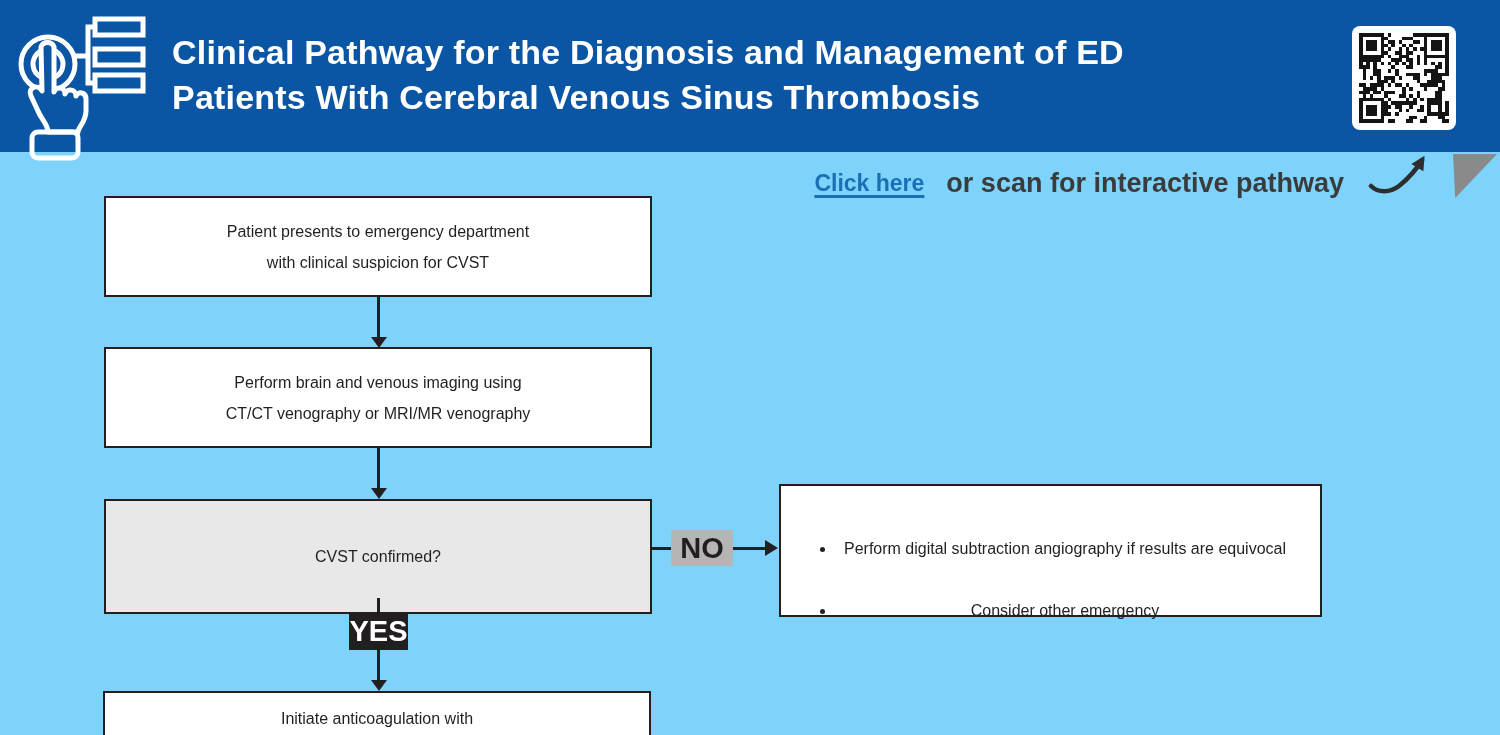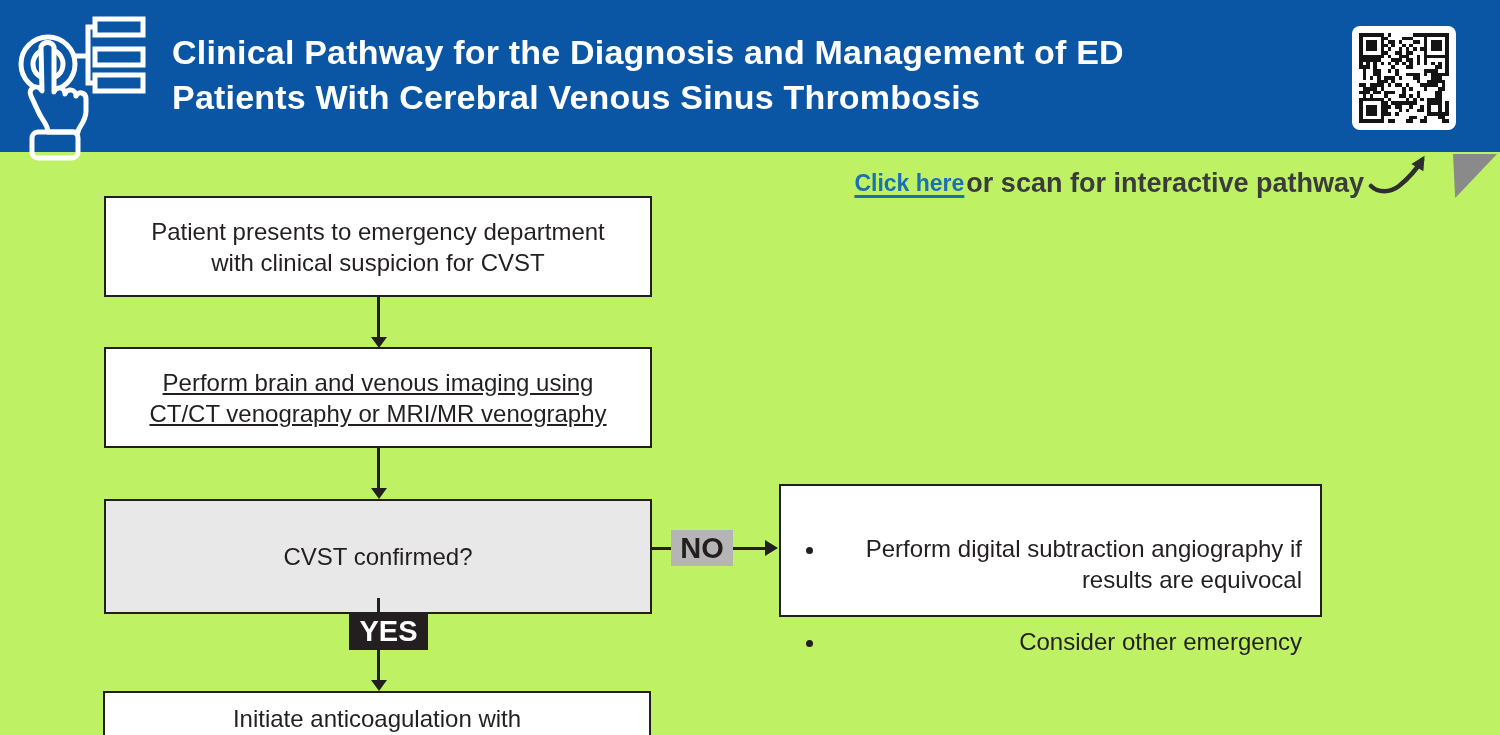--- a/index.html
+++ b/index.html
@@ -1,18 +1,18 @@
 <!DOCTYPE html>
 <html><head>
 <meta charset="utf-8">
 <style>
   * { margin:0; padding:0; box-sizing:border-box; }
   html,body { background:#000; }
   body { font-family:"Liberation Sans", sans-serif; }
-  .stage { position:relative; width:1500px; height:735px; background:#bef264; overflow:hidden; }
+  .stage { position:relative; width:1500px; height:735px; background:#7dd3fc; overflow:hidden; }
 
   
   .topbar { position:absolute; left:0; top:0; width:1500px; height:152px; background:#0b56a4; }
   .touch-icon { position:absolute; left:0; top:0; width:160px; height:178px; z-index:3; }
   .page-title {
     position:absolute; left:172px; top:30px; width:1160px;
     color:#ffffff; font-size:34px; font-weight:700; line-height:45px;
     white-space:pre-line; letter-spacing:0.2px; z-index:2;
   }
   .qr-box {
@@ -21,56 +21,56 @@
   }
   .qr-box svg { width:90px; height:90px; display:block; }
 
   
   .corner-fold {
     position:absolute; left:1453px; top:154px; width:44px; height:44px;
     background:#8a8a8a; clip-path:polygon(0 0, 100% 0, 5% 100%);
   }
 
   
-  .cta { position:absolute; top:163px; right:68px; display:flex; align-items:center; gap:2px; height:40px; }
+  .cta { position:absolute; top:163px; right:68px; display:flex; align-items:center; gap:22px; height:40px; }
   .cta-link { color:#1b6fb5; font-size:23px; font-weight:700; text-decoration:underline; text-underline-offset:4px; text-decoration-thickness:2.5px; cursor:pointer; }
   .cta-suffix { color:#3b3b3b; font-size:27px; font-weight:700; }
   .cta-arrow { transform:translateY(-8px); margin-left:2px; }
 
   
   .fbox {
     position:absolute; background:#ffffff; border:2.5px solid #231f20; color:#231f20;
-    font-size:24px; line-height:31px; display:flex; align-items:center; justify-content:center;
+    font-size:16px; line-height:31px; display:flex; align-items:center; justify-content:center;
     text-align:center; white-space:pre-line;
   }
   .box-presentation { left:104px; top:196px; width:548px; height:101px; }
-  .box-imaging      { left:104px; top:347px; width:548px; height:101px;text-decoration:underline; }
+  .box-imaging      { left:104px; top:347px; width:548px; height:101px; }
   .box-confirmed    { left:104px; top:499px; width:548px; height:115px; background:#e8e8e8; }
-  .box-nobranch     { left:779px; top:484px; width:543px; height:133px; align-items:flex-start; justify-content:flex-start; text-align:right; padding:16px 18px 0 20px; }
+  .box-nobranch     { left:779px; top:484px; width:543px; height:133px; align-items:flex-start; justify-content:flex-start; text-align:center; padding:16px 18px 0 29px; }
   .box-nobranch ul  { list-style:disc; margin:0; padding-left:26px; }
   .box-nobranch li  { max-width:482px; padding-left:8px; }
   .box-anticoag     { left:103px; top:691px; width:548px; height:95px; align-items:flex-start; padding-top:10px; }
 
   
   .vline { position:absolute; width:3px; background:#231f20; left:377px; }
   .vl-1 { top:297px; height:41px; }
   .vl-2 { top:448px; height:41px; }
   .vl-yes { top:598px; height:84px; }
   .head-down { position:absolute; width:0; height:0; border-left:8px solid transparent; border-right:8px solid transparent; border-top:11px solid #231f20; left:370.5px; }
   .hd-1 { top:337px; }
   .hd-2 { top:488px; }
   .hd-yes { top:680px; }
   .hline { position:absolute; height:3px; background:#231f20; top:547px; }
   .hl-no1 { left:652px; width:19px; }
   .hl-no2 { left:733px; width:33px; }
   .head-right { position:absolute; width:0; height:0; border-top:8.5px solid transparent; border-bottom:8.5px solid transparent; border-left:13px solid #231f20; left:765px; top:540px; }
 
   .branch-label { position:absolute; display:flex; align-items:center; justify-content:center; font-weight:700; font-size:29px; }
   .label-no  { left:671px; top:530px; width:62px; height:36px; background:#b5b5b5; color:#231f20; }
-  .label-yes { left:349px; top:613px; width:79px; height:37px; background:#231f20; color:#ffffff; }
+  .label-yes { left:349px; top:613px; width:59px; height:37px; background:#231f20; color:#ffffff; }
 </style>
 </head>
 <body>
 
 <div class="stage">
 
   <div class="topbar">
     <h1 class="page-title">Clinical Pathway for the Diagnosis and Management of ED
 Patients With Cerebral Venous Sinus Thrombosis</h1>
     <div class="qr-box">

